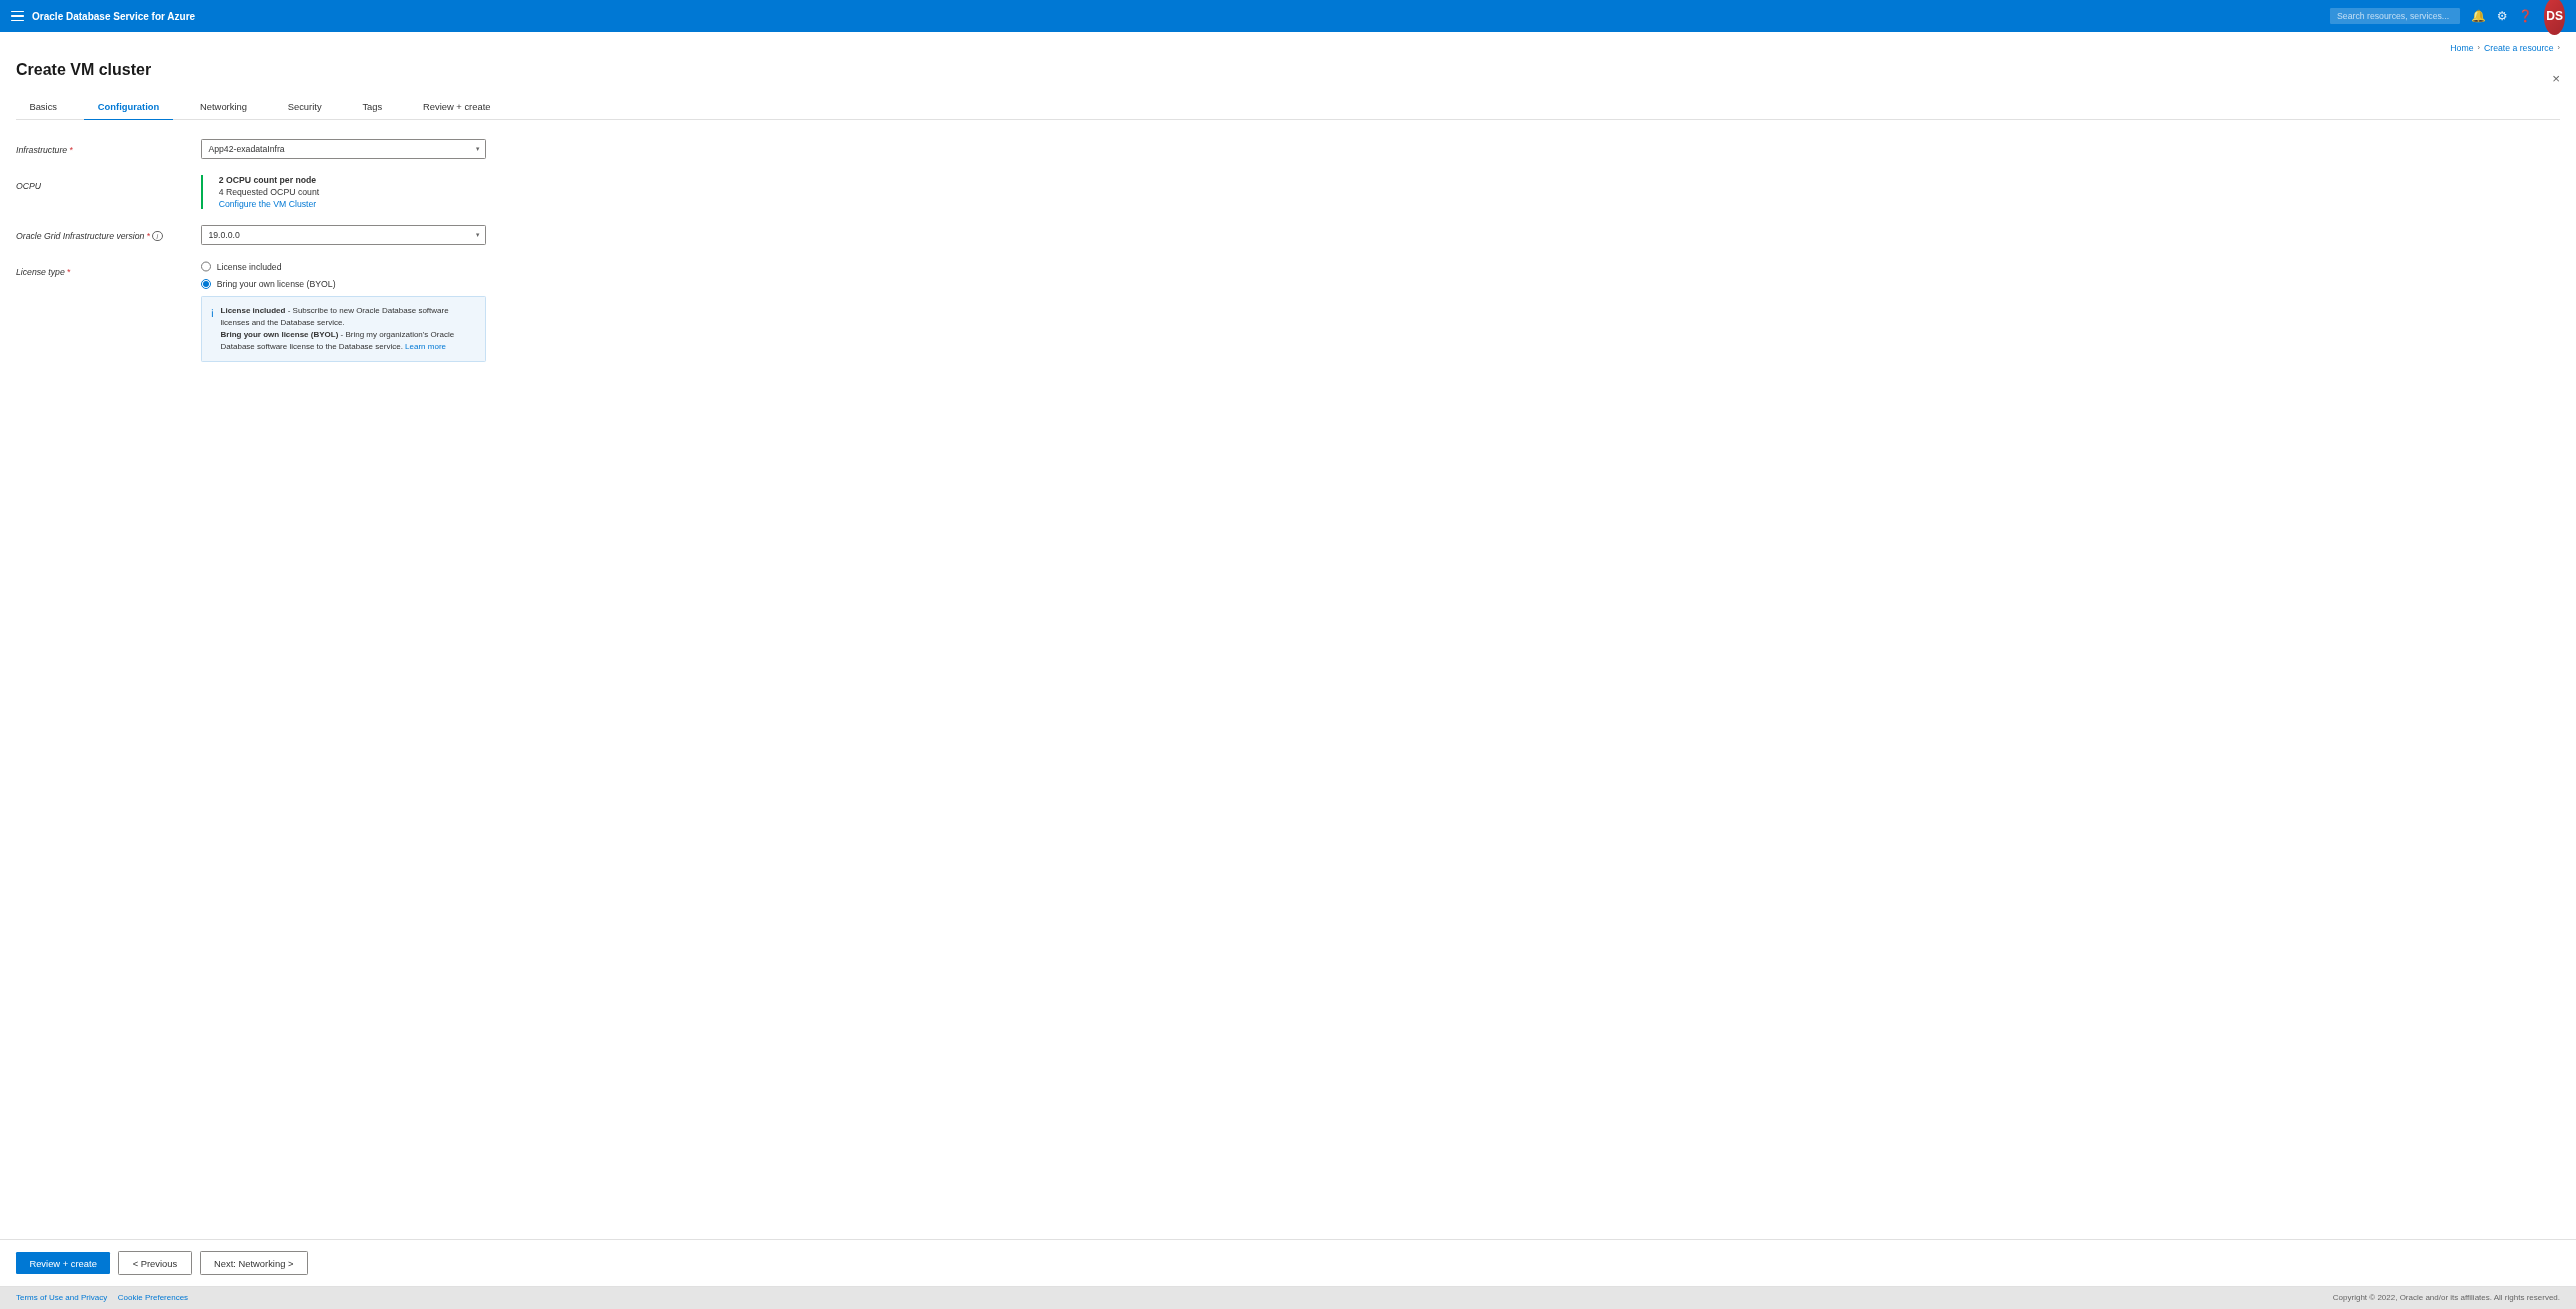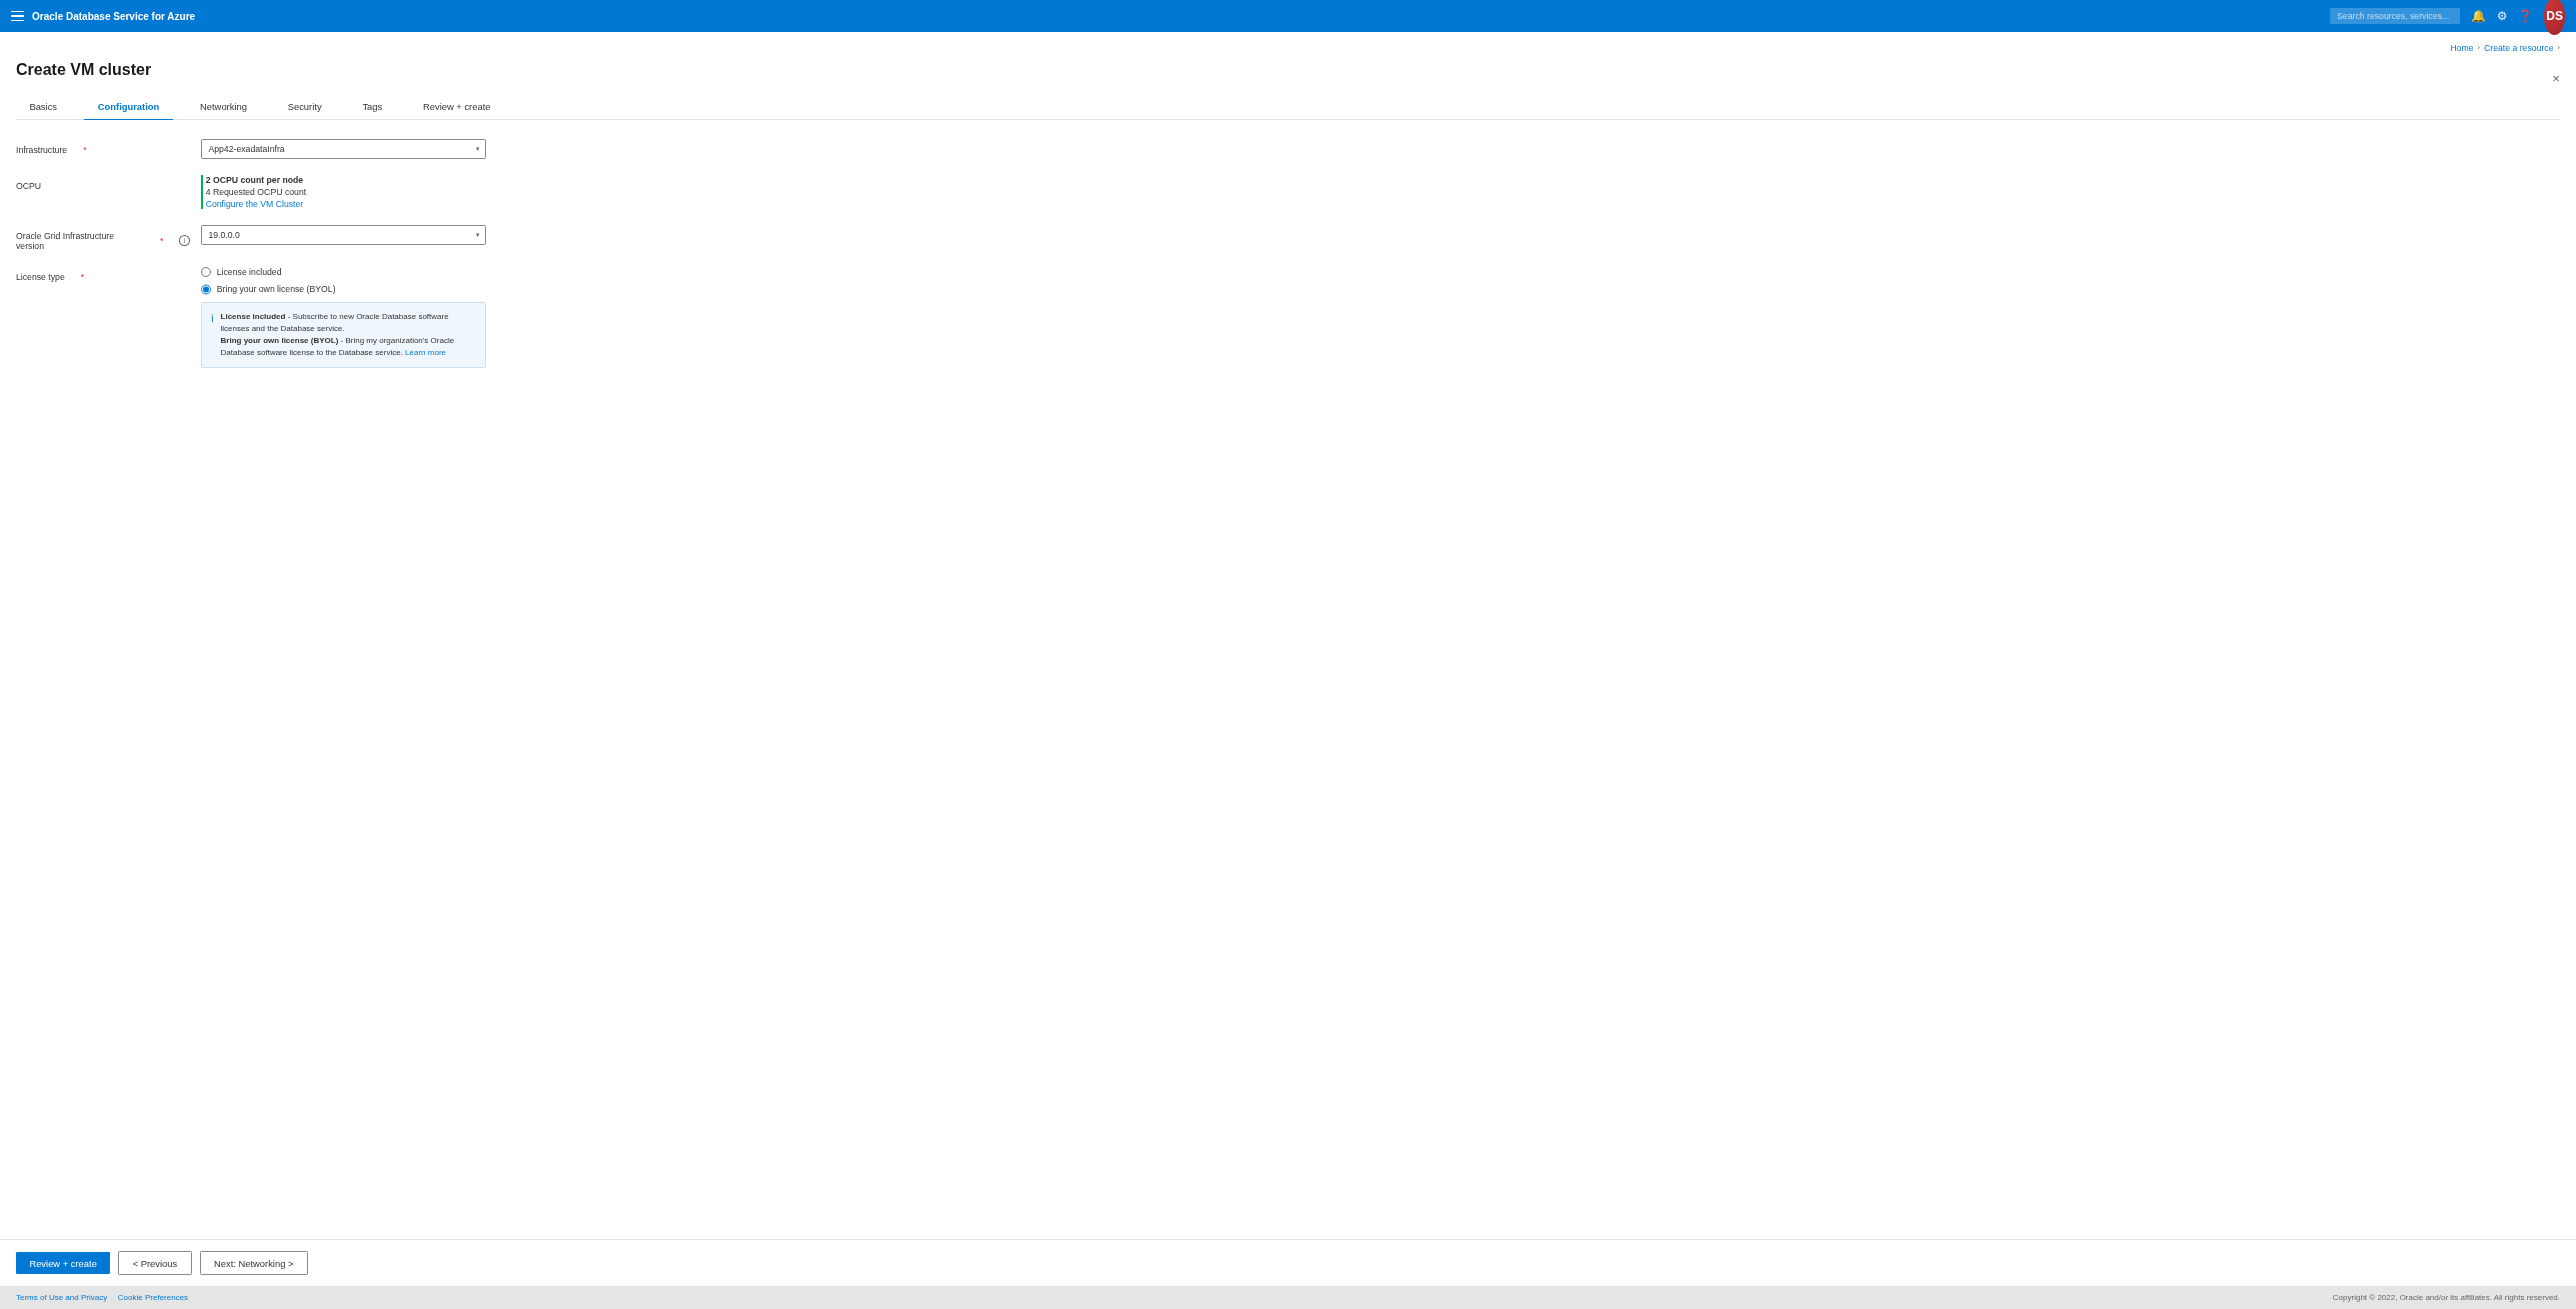--- a/index.html
+++ b/index.html
@@ -162,22 +162,23 @@
       gap: 10.7px;
     }
 
     .form-label {
       width: 174px;
       flex-shrink: 0;
       font-size: 8.7px;
       color: #333;
       padding-top: 5.4px;
       display: flex;
-      align-items: center;
-      gap: 16px;
+      align-items: flex-end;
+      gap: 2px;
+      font-style: italic;
     }
     .required-star {
       color: #d13438;
     }
     .info-icon {
       display: inline-flex;
       align-items: center;
       justify-content: center;
       width: 10.7px;
       height: 10.7px;
@@ -214,21 +215,21 @@
       top: 50%;
       transform: translateY(-50%);
       pointer-events: none;
       color: #666;
       font-size: 6.7px;
     }
 
     
     .ocpu-block {
       border-left: 2px solid #00b050;
-      padding-left: 3px;
+      padding-left: 16px;
     }
     .ocpu-main {
       font-weight: 700;
       font-size: 8.7px;
       color: #333;
     }
     .ocpu-sub {
       font-size: 8.7px;
       color: #333;
       margin-top: 1.3px;

